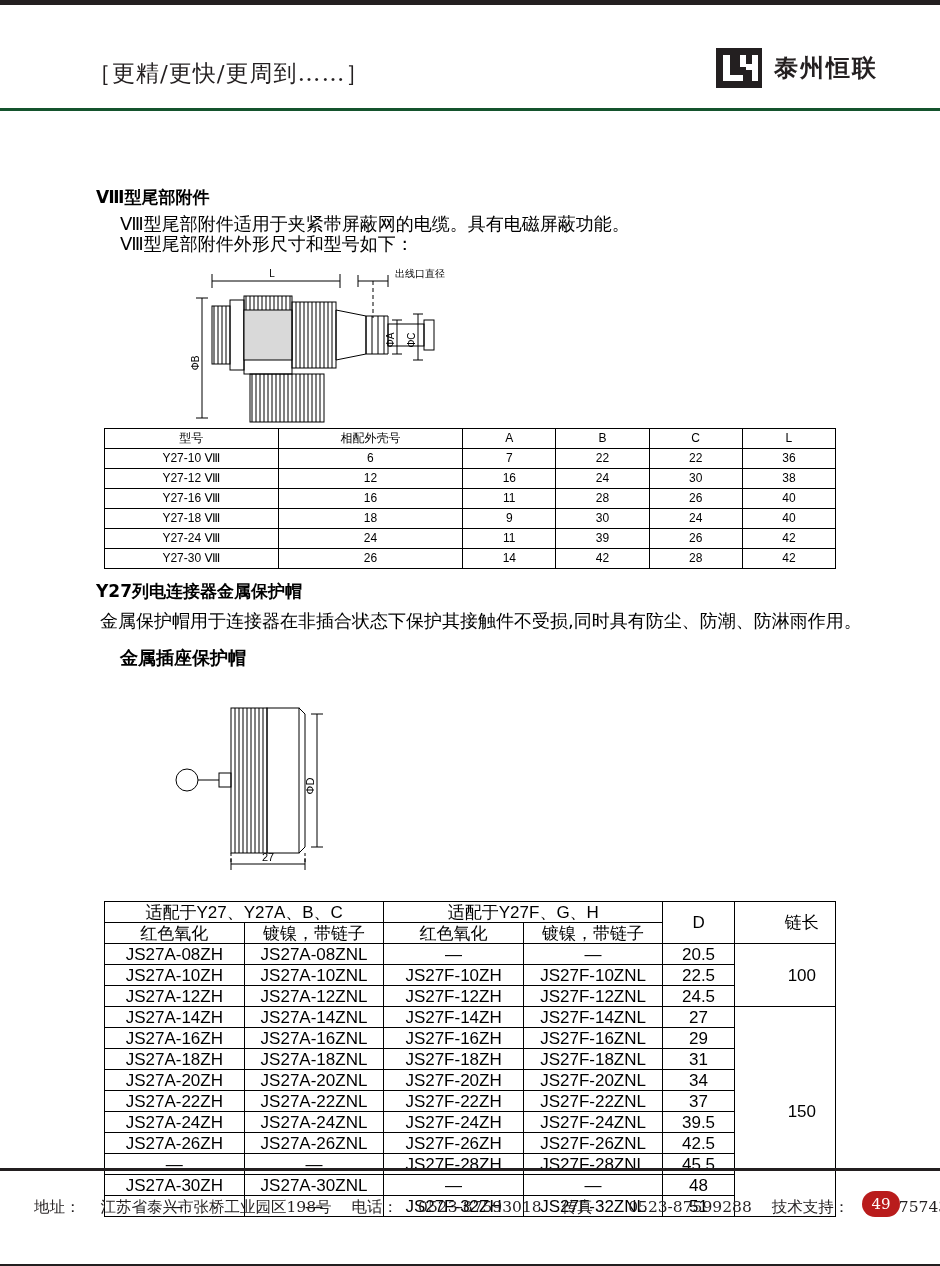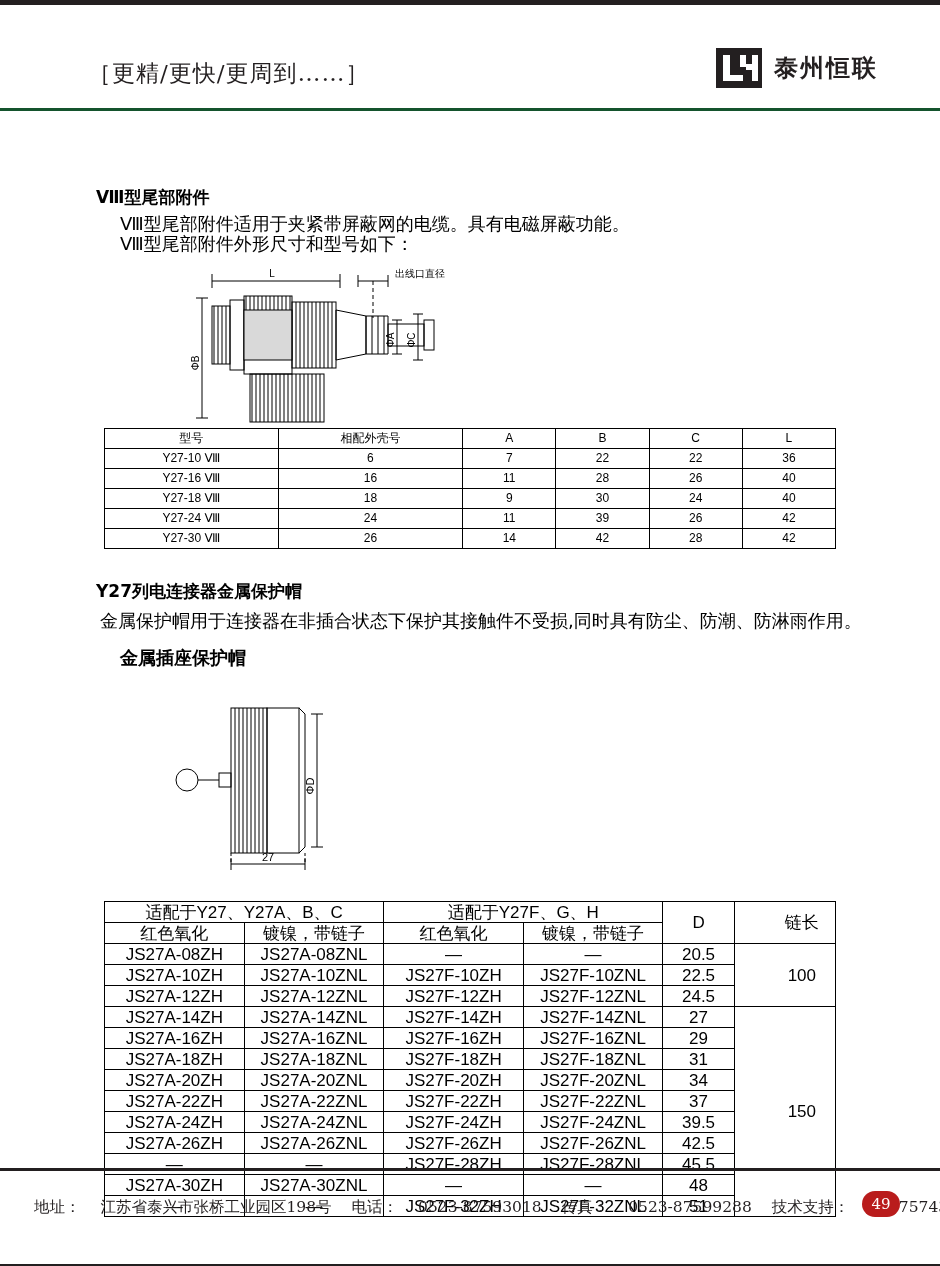--- a/index.html
+++ b/index.html
@@ -317,20 +317,28 @@
     </tr>
     <tr>
       <td>Y27-10 Ⅷ</td>
       <td>6</td>
       <td>7</td>
       <td>22</td>
       <td>22</td>
       <td>36</td>
     </tr>
     <tr>
+      <td>Y27-12 Ⅷ</td>
+      <td>12</td>
+      <td>16</td>
+      <td>24</td>
+      <td>30</td>
+      <td>38</td>
+    </tr>
+    <tr>
       <td>Y27-16 Ⅷ</td>
       <td>16</td>
       <td>11</td>
       <td>28</td>
       <td>26</td>
       <td>40</td>
     </tr>
     <tr>
       <td>Y27-18 Ⅷ</td>
       <td>18</td>

